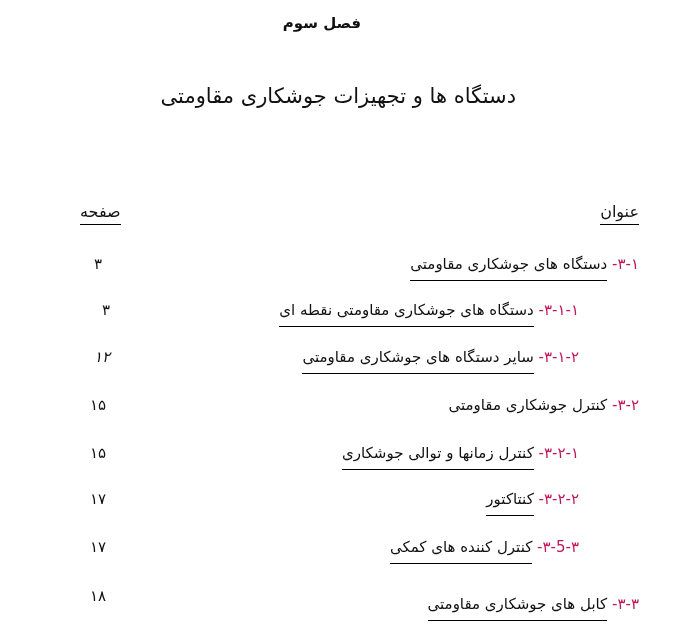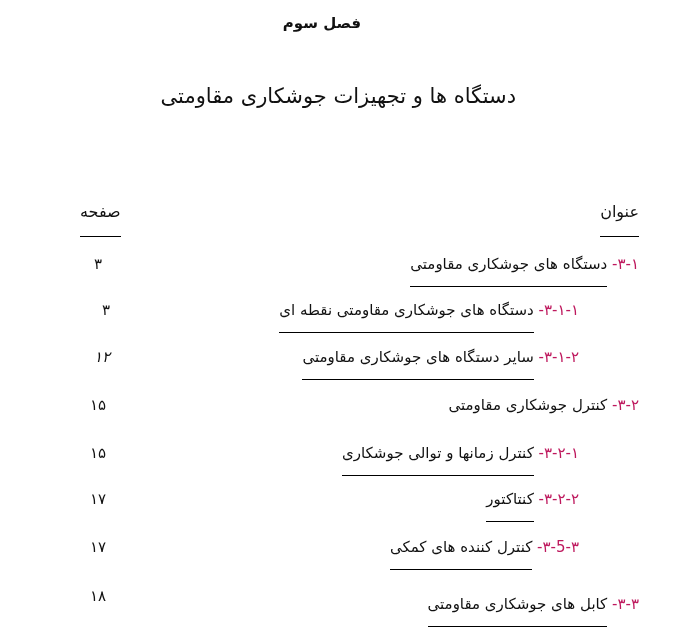--- a/index.html
+++ b/index.html
@@ -11,30 +11,30 @@
     position: absolute; top: 14px; left: 272px; width: 100px;
     text-align: center; font-weight: bold; font-size: 15px; direction: rtl;
   }
   .subtitle {
     position: absolute; top: 84px; left: 108px; width: 408px;
     text-align: right; font-weight: normal; font-size: 21px; direction: rtl;
     white-space: nowrap;
   }
   .hdr {
     position: absolute; top: 202px; font-size: 16px; direction: rtl;
-    border-bottom: 1.5px solid #000; padding-bottom: 14px; line-height: 20px;
+    border-bottom: 1.5px solid #000; padding-bottom: 2px; line-height: 20px;
   }
   .hdr.title { right: 58px; }
   .hdr.page { left: 80px; }
   .row {
     position: absolute; right: 58px; direction: rtl; font-size: 15px;
     white-space: nowrap; line-height: 20px;
   }
   .row .num { color: #be185d; }
-  .row .txt { border-bottom: 1.5px solid #000; padding-bottom: 13px; }
+  .row .txt { border-bottom: 1.5px solid #000; padding-bottom: 7px; }
   .row .txt.nou { border-bottom: none; }
   .row.l2 { right: 118px; }
   .pg {
     position: absolute; font-size: 15px; direction: rtl; line-height: 20px;
     width: 40px; text-align: center;
   }
 </style>
 </head>
 <body>
 

